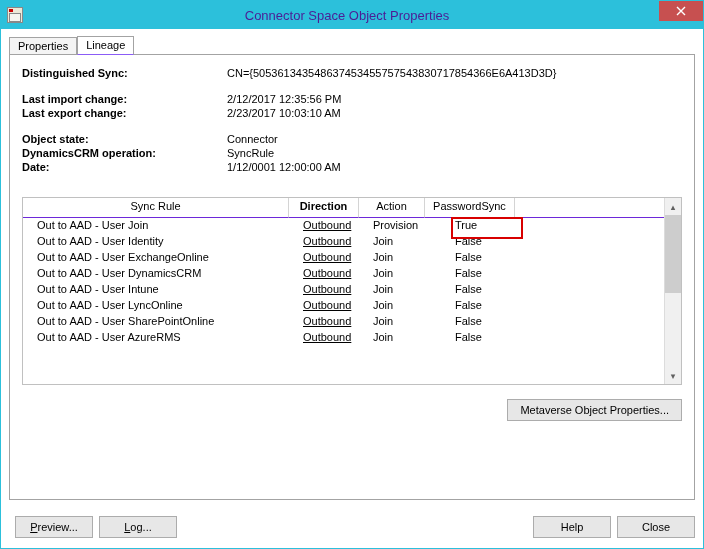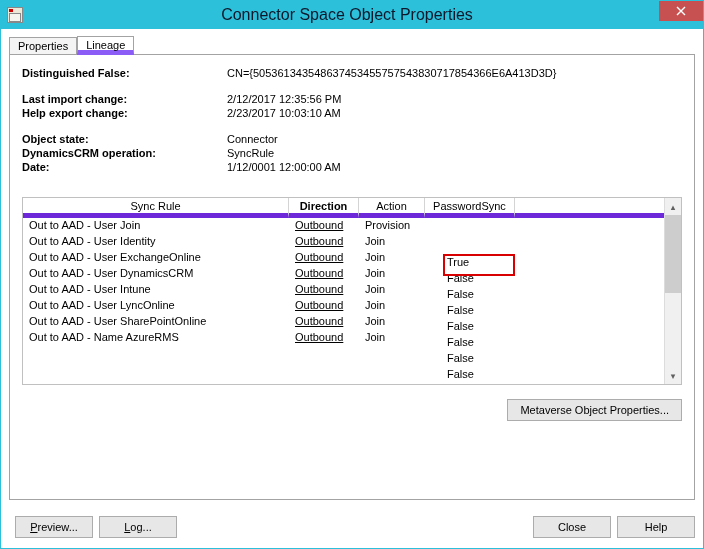--- a/index.html
+++ b/index.html
@@ -47,22 +47,22 @@
     content: "";
     position: absolute;
     left: 1px; top: 5px;
     width: 10px; height: 7px;
     background: #f5f5f0;
     border: 1px solid #888;
   }
   .title-text {
     flex: 1;
     text-align: center;
-    color: #0f172a;
-    font-size: 16px;
+    color: #4c1d95;
+    font-size: 13px;
     padding-right: 32px;
   }
   .close-btn {
     position: absolute;
     right: 0;
     top: 0;
     width: 44px;
     height: 20px;
     background: #c75050;
     color: #fff;
@@ -98,21 +98,21 @@
     font-size: 11px;
     color: #000;
   }
   .tab.inactive {
     background: #f4f4f4;
     top: 2px;
     height: 17px;
   }
   .tab.active {
     background: #fff;
-    border-bottom: 5px solid #8b5cf6;
+    border-bottom: 1px solid #8b5cf6;
     z-index: 2;
   }
   .tab-body {
     border: 1px solid #a3a3a3;
     border-top: none;
     flex: 1;
     padding: 12px 12px 10px 12px;
     display: flex;
     flex-direction: column;
     background: #fff;
@@ -134,37 +134,37 @@
     background: #fff;
   }
   .table-main { flex: 1; overflow: hidden; }
   .thead {
     display: flex;
     height: 20px;
     font-size: 11px;
   }
   .th {
     border-right: 1px solid #d4d4d4;
-    border-bottom: 5px solid #6d28d9;
+    border-bottom: 1px solid #6d28d9;
     background: #fff;
     padding: 2px 6px;
     text-align: center;
   }
   .th:nth-child(1) { flex: 0 0 266px; }
   .th:nth-child(2) { flex: 0 0 70px; font-weight: bold; }
   .th:nth-child(3) { flex: 0 0 66px; }
   .th:nth-child(4) { flex: 0 0 90px; }
   .th.filler { flex:1; border-right: none; }
   .tbody { font-size: 11px; }
   .trow { display: flex; height: 16px; }
   .td { padding: 1px 6px; white-space: nowrap; }
-  .td:nth-child(1) { flex: 0 0 266px; }
+  .td:nth-child(1) { flex: 0 0 266px; margin-left: 8px; }
   .td:nth-child(2) { flex: 0 0 70px; text-decoration: underline; }
   .td:nth-child(3) { flex: 0 0 66px; }
-  .td:nth-child(4) { flex: 0 0 90px; padding-left: 22px; margin-top: 37px; }
+  .td:nth-child(4) { flex: 0 0 90px; padding-left: 22px; }
   .highlight-box {
     position: relative;
   }
   .highlight-box::before {
     content: "";
     position: absolute;
     left: -4px; top: -2px;
     width: 68px; height: 18px;
     border: 2.5px solid #d80000;
     pointer-events: none;
@@ -229,26 +229,26 @@
 
   <div class="content">
     <div class="tabs">
       <div class="tab inactive">Properties</div>
       <div class="tab active">Lineage</div>
     </div>
 
     <div class="tab-body">
 
       <div class="props">
-        <div class="label">Distinguished False:</div>
+        <div class="label">Distinguished Sync:</div>
         <div>CN={505361343548637453455757543830717854366E6A413D3D}</div>
         <div class="gap"></div>
         <div class="label">Last import change:</div>
         <div>2/12/2017 12:35:56 PM</div>
-        <div class="label">Help export change:</div>
+        <div class="label">Last export change:</div>
         <div>2/23/2017 10:03:10 AM</div>
         <div class="gap"></div>
         <div class="label">Object state:</div>
         <div>Connector</div>
         <div class="label">DynamicsCRM operation:</div>
         <div>SyncRule</div>
         <div class="label">Date:</div>
         <div>1/12/0001 12:00:00 AM</div>
       </div>
 
@@ -298,21 +298,21 @@
                 <div class="td">Join</div>
                 <div class="td">False</div>
               </div>
               <div class="trow">
                 <div class="td">Out to AAD - User SharePointOnline</div>
                 <div class="td">Outbound</div>
                 <div class="td">Join</div>
                 <div class="td">False</div>
               </div>
               <div class="trow">
-                <div class="td">Out to AAD - Name AzureRMS</div>
+                <div class="td">Out to AAD - User AzureRMS</div>
                 <div class="td">Outbound</div>
                 <div class="td">Join</div>
                 <div class="td">False</div>
               </div>
             </div>
         </div>
         <div class="vscroll">
           <div class="arrow">▴</div>
           <div class="thumb"></div>
           <div class="track"></div>
@@ -330,17 +330,17 @@
   <div class="footer">
     <div class="footer-left">
       <div class="btn">
           <span style="text-decoration: underline; text-decoration-color: transparent;"><u>P</u>review...</span>
         </div>
       <div class="btn">
           <span><u>L</u>og...</span>
         </div>
     </div>
     <div class="footer-right">
+      <div class="btn">Help</div>
       <div class="btn">Close</div>
-      <div class="btn">Help</div>
     </div>
   </div>
 </div>
 
 </body></html>

